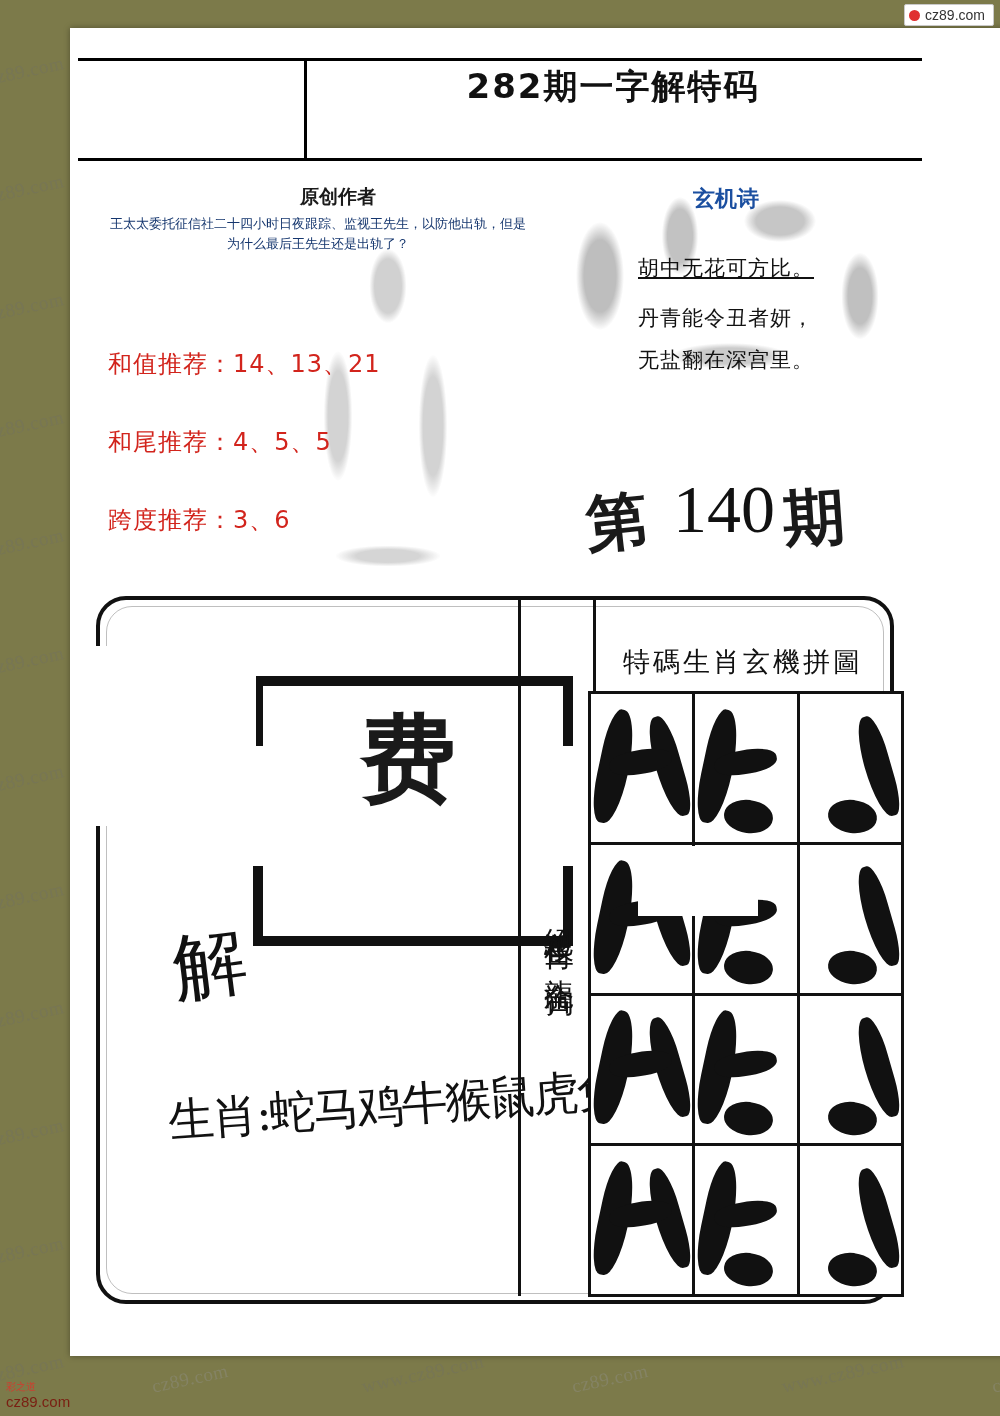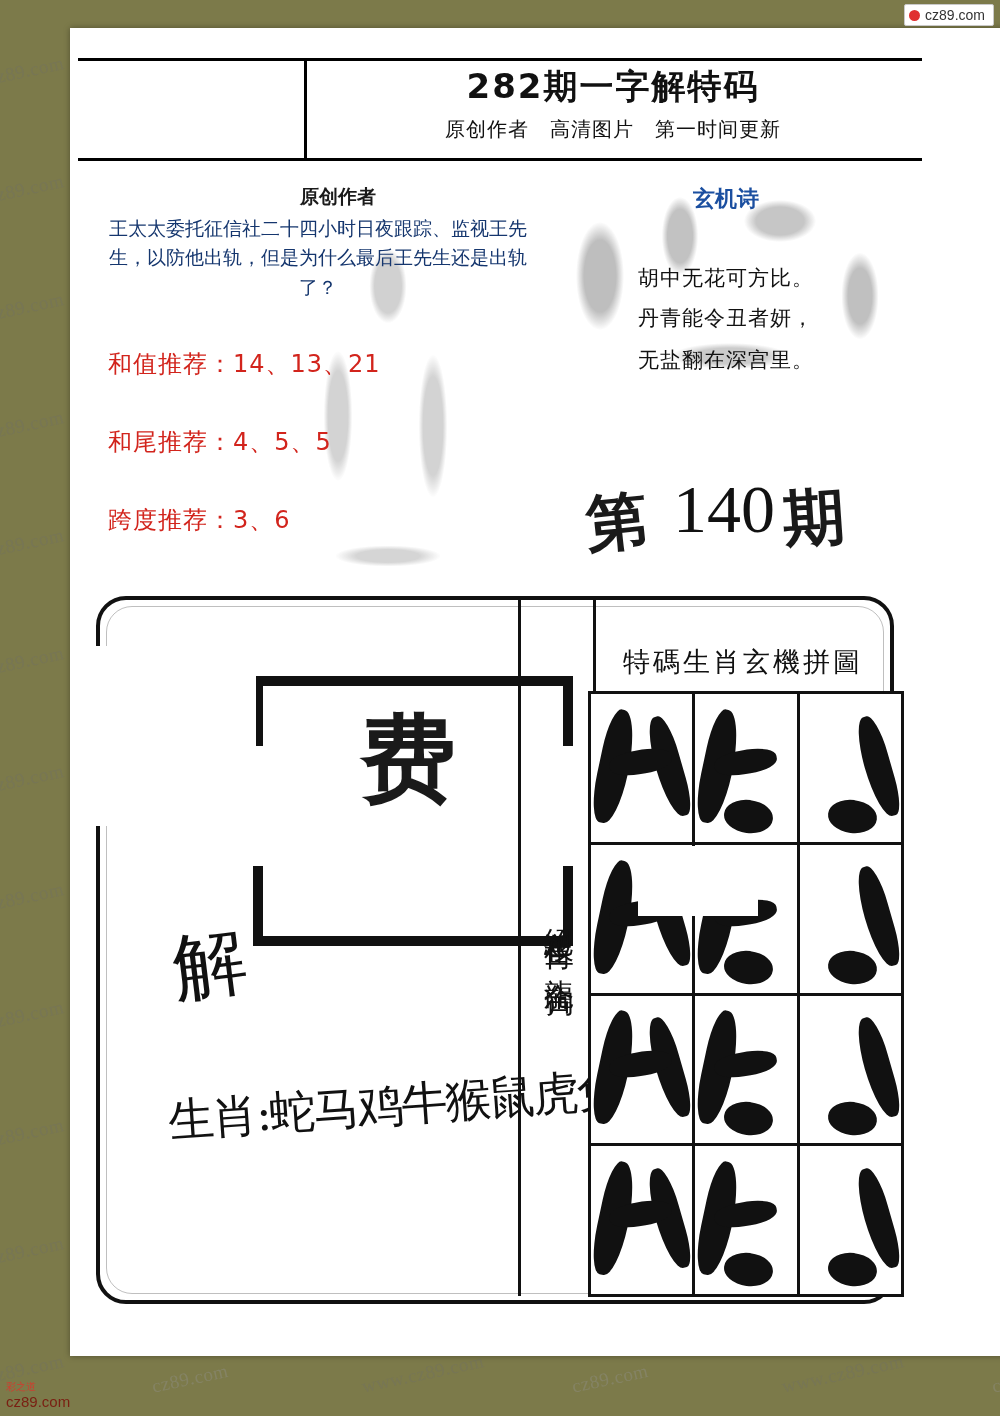--- a/index.html
+++ b/index.html
@@ -46,42 +46,42 @@
     position:absolute;left:226px;top:58px;width:618px;text-align:center;
     font-family:"DejaVu Sans",sans-serif;font-size:20px;color:#111;letter-spacing:1px;
   }
   
   .riddle-title{
     position:absolute;left:100px;top:148px;width:320px;text-align:center;
     font-size:19px;font-weight:bold;color:#1a1a1a;font-family:"DejaVu Sans",sans-serif;
   }
   .riddle-body{
     position:absolute;left:30px;top:178px;width:420px;text-align:center;
-    font-size:19px;line-height:1.55;color:#15366e;font-family:"DejaVu Sans",sans-serif;
+    font-size:13px;line-height:1.55;color:#15366e;font-family:"DejaVu Sans",sans-serif;
   }
   
   .rec{
     position:absolute;left:30px;font-size:24px;color:#d2241c;letter-spacing:1px;
     font-family:"DejaVu Sans",sans-serif;white-space:nowrap;
   }
   .rec.r1{top:312px;}
   .rec.r2{top:390px;}
   .rec.r3{top:468px;}
   
   .poem-box{position:absolute;left:452px;top:140px;width:392px;height:230px;}
   .poem-title{
     position:absolute;left:0;top:8px;width:392px;text-align:center;
     font-size:22px;color:#1b4fa0;font-weight:bold;font-family:"DejaVu Sans",sans-serif;
   }
   .poem-line{
     position:absolute;width:392px;text-align:center;font-size:21px;color:#111;
     font-family:"DejaVu Sans",sans-serif;letter-spacing:1px;
   }
   .poem-line.p1{top:48px;}
-  .poem-line.p2{top:88px;}
+  .poem-line.p2{top:78px;text-decoration:underline;}
   .poem-line.p3{top:128px;}
   .poem-line.p4{top:170px;}
   
   .warrior{
     position:absolute;left:452px;top:130px;width:392px;height:220px;opacity:.30;
     background:
       radial-gradient(ellipse 40px 90px at 70px 110px, #2b2b2b 0 40%, transparent 60%),
       radial-gradient(ellipse 28px 60px at 150px 70px, #3a3a3a 0 45%, transparent 65%),
       radial-gradient(ellipse 60px 35px at 250px 55px, #444 0 40%, transparent 60%),
       radial-gradient(ellipse 30px 70px at 330px 130px, #333 0 40%, transparent 62%),
@@ -257,21 +257,20 @@
   <div class="l2">cz89.com</div>
 </div>
 
 <div class="sheet">
   <div class="inner">
 
     <div class="hdr">
       <div class="topline"></div>
       <div class="vline"></div>
       <div class="title">282期一字解特码</div>
-      <div class="sub">原创作者　高清图片　第一时间更新</div>
     </div>
 
     <div class="warrior"></div>
     <div class="archer"></div>
 
     <div class="riddle-title">原创作者</div>
     <div class="riddle-body">王太太委托征信社二十四小时日夜跟踪、监视王先生，以防他出轨，但是为什么最后王先生还是出轨了？</div>
 
     <div class="rec r1">和值推荐：14、13、21</div>
     <div class="rec r2">和尾推荐：4、5、5</div>

